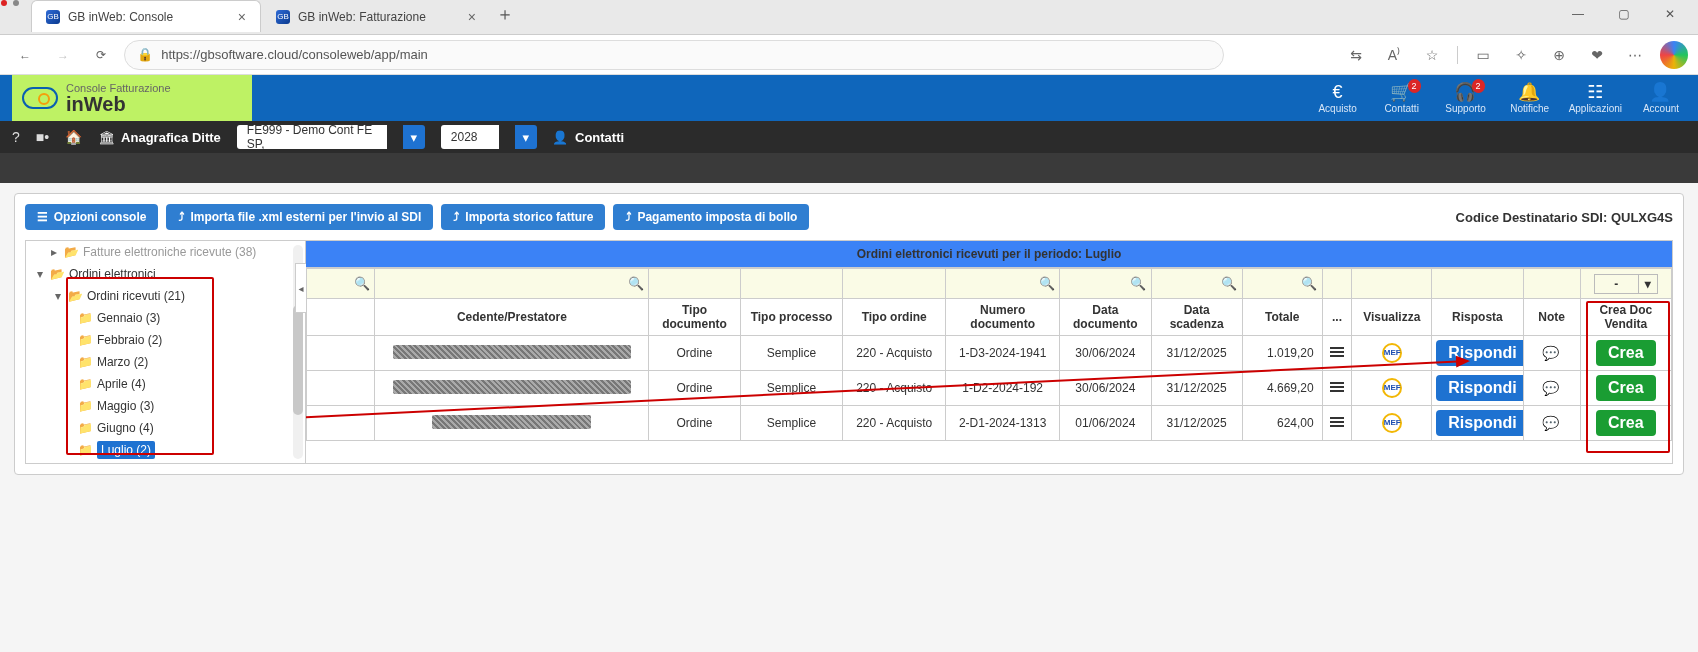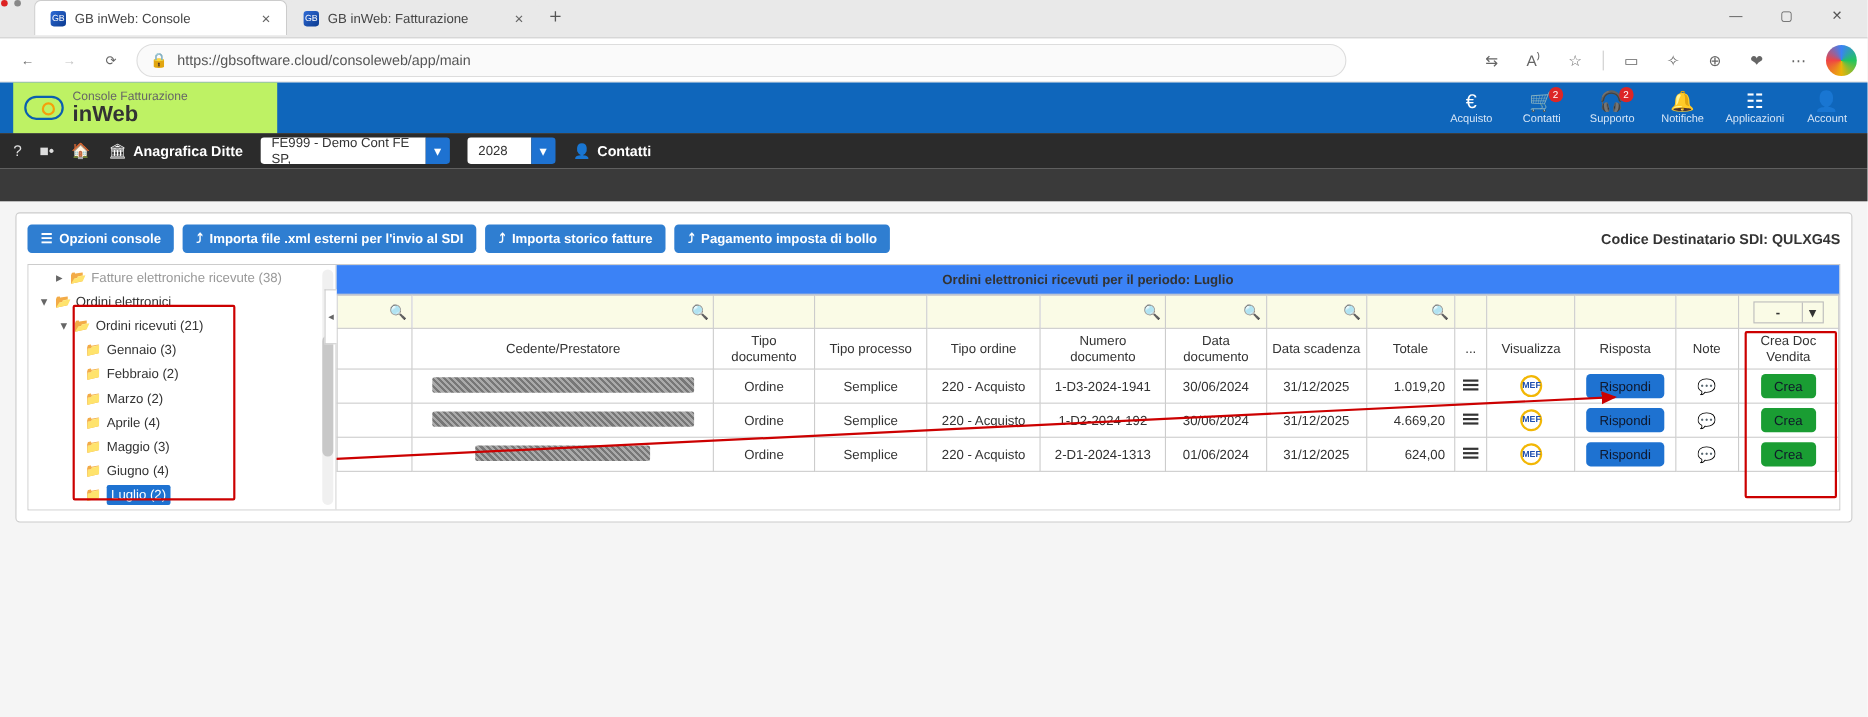--- a/index.html
+++ b/index.html
@@ -35,21 +35,21 @@
   .logo-text .t1 { font-size:11px; color:#666; line-height:1;}
   .logo-text .t2 { font-size:20px; color:#333; font-weight:600; line-height:1;}
   .hdr-right { margin-left:auto; display:flex; gap:14px; align-items:center;}
   .hdr-item { display:flex; flex-direction:column; align-items:center; gap:2px; position:relative; font-size:10px; color:#d7e6f7; min-width:50px;}
   .hdr-item .ico { font-size:18px; line-height:1; color:#fff;}
   .badge { position:absolute; top:-4px; right:6px; background:#dc2626; color:#fff; border-radius:8px; font-size:9px; padding:0 4px; line-height:14px;}
 
   
   .subbar { height:32px; background:#2b2b2b; color:#fff; display:flex; align-items:center; padding:0 12px; gap:16px; font-size:13px;}
   .subbar .ico { font-size:14px; color:#ddd;}
-  .pill-select { height:40px; display:flex; align-items:center;}
+  .pill-select { height:40px; display:flex; align-items:center;gap:16px;}
   .pill-select .body { background:#fff; color:#333; padding:0 10px; height:24px; display:flex; align-items:center; font-size:12px; border-radius:3px 0 0 3px;}
   .pill-select .caret { background:#1e72d1; color:#fff; width:22px; height:24px; display:flex; align-items:center; justify-content:center; border-radius:0 3px 3px 0;}
 
   .spacer-dark { height:30px; background:#3a3a3a;}
 
   
   .content { padding:10px 14px;}
   .panel { background:#fff; border:1px solid #ccc; border-radius:4px; padding:10px;}
 
   .toolbar { display:flex; align-items:center; gap:8px; margin-bottom:10px;}
@@ -71,30 +71,30 @@
 
   .red-box { position:absolute; border:2px solid #c00; pointer-events:none; border-radius:2px;}
 
   .grid-wrap { flex:1; position:relative; background:#fff;}
   .grid-title { padding:6px 0; text-align:center; font-weight:600; border-bottom:1px solid #ccc; background:#3b82f6;}
   .collapse-handle { position:absolute; left:-11px; top:22px; width:11px; height:50px; background:#fff; border:1px solid #ccc; border-right:none; display:flex; align-items:center; justify-content:center; font-size:10px; color:#666;}
 
   table.grid { border-collapse:collapse; width:100%; table-layout:fixed;}
   .grid th, .grid td { border:1px solid #ccc; padding:4px 4px; font-size:12px; text-align:center; height:30px; overflow:hidden;}
   .grid thead tr.filter th { background:#fafbe6;}
-  .grid thead tr.hdr th { font-weight:400; }
+  .grid thead tr.hdr th { font-weight:700; }
   .grid .mag { color:#555; float:right; font-size:13px;}
   .grid td.right { text-align:right; padding-right:8px;}
   .grid td.footer { background:#ffe6ba; font-weight:700;}
   .censor { display:inline-block; width:90%; height:14px; background:repeating-linear-gradient(45deg,#777 0 2px,#aaa 2px 4px); border-radius:2px;}
   .censor.short { width:60%;}
   .ham { display:inline-block; line-height:1;}
   .ham span { display:block; width:14px; height:2px; background:#333; margin:2px auto;}
   .mef { display:inline-block; width:20px; height:20px; border-radius:50%; border:2px solid #f2b705; color:#1e4fb0; font-size:8px; font-weight:700; line-height:16px;}
-  .pill-btn { display:inline-block; border-radius:4px; color:#0f172a; padding:4px 12px; font-size:12px; font-weight:400;}
+  .pill-btn { display:inline-block; border-radius:4px; color:#ffffff; padding:4px 12px; font-size:16px; font-weight:700;}
   .pill-blue { background:#1e72d1;}
   .pill-green { background:#1a9d33;}
   .note-ico { font-size:14px; color:#111;}
   .mini-select { display:inline-flex; border:1px solid #bbb; height:20px;}
   .mini-select .body { width:44px; display:flex; align-items:center; justify-content:center; border-right:1px solid #bbb;}
   .mini-select .caret { width:18px; display:flex; align-items:center; justify-content:center;}
 
   svg.arrow-ann { position:absolute; top:0; left:0; pointer-events:none;}
 </style>
 </head>

